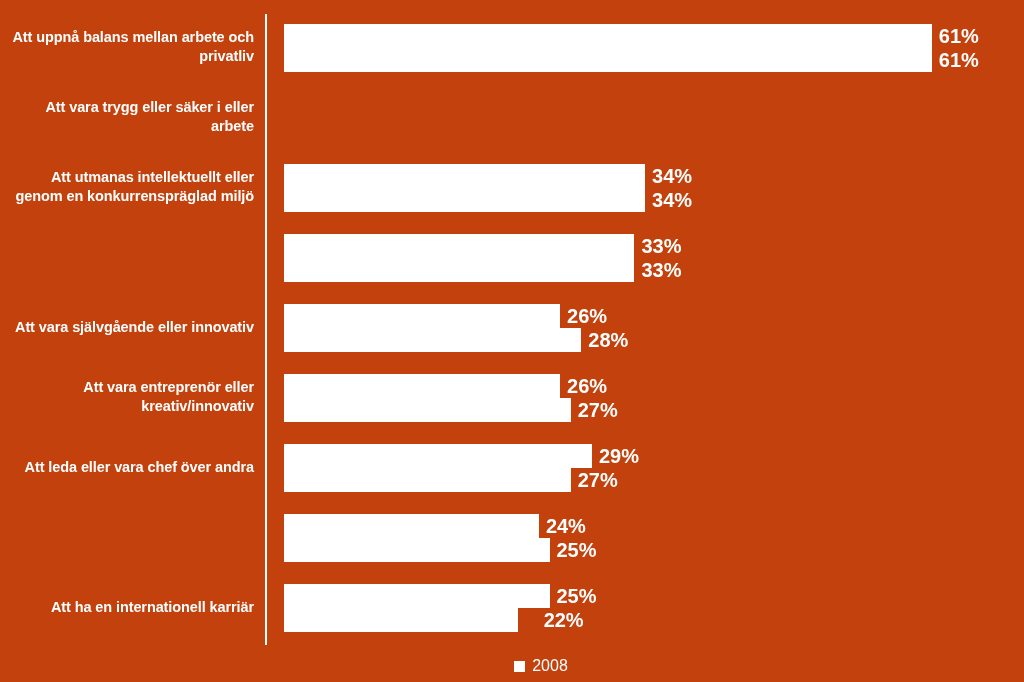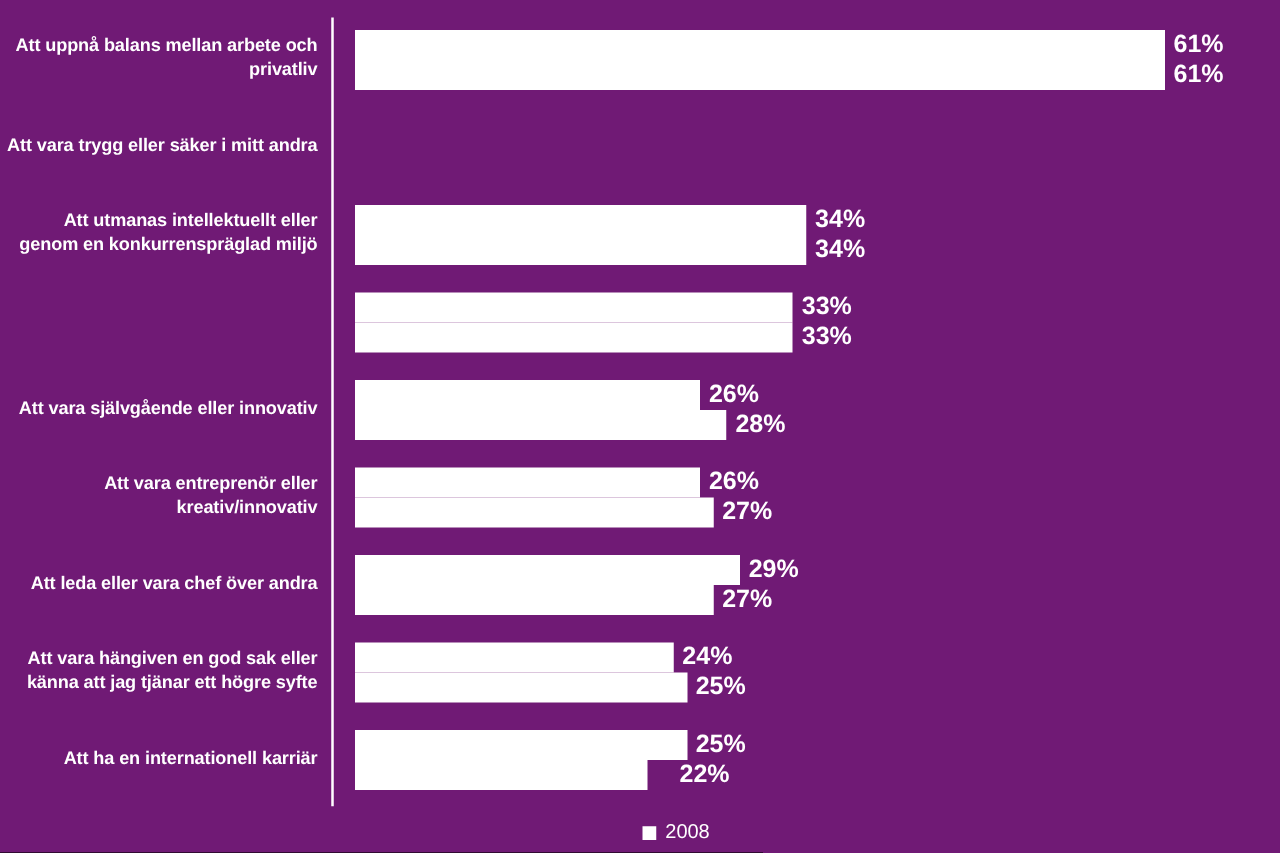--- a/index.html
+++ b/index.html
@@ -11,21 +11,21 @@
     width: 1024px;
     height: 682px;
     overflow: hidden;
     font-family: "Liberation Sans", sans-serif;
     color: #ffffff;
   }
   #chart-root {
     position: relative;
     width: 1024px;
     height: 682px;
-    background: #701a75;
+    background: #c2410c;
   }
 
   
   .plot-area {
     position: absolute;
     left: 0;
     top: 0;
     width: 1024px;
     height: 648px;
   }
@@ -141,21 +141,21 @@
               <div class="bar-rect" style="width: 647.82px;"></div>
               <div class="bar-value" style="left: 647.82px;">61%</div>
             </div>
             <div class="bar-row r2">
               <div class="bar-rect" style="width: 647.82px;"></div>
               <div class="bar-value" style="left: 647.82px;">61%</div>
             </div>
           </div>
         </div>
         <div class="cat-group" style="top: 82px;">
-          <div class="cat-label">Att vara trygg eller säker i mitt andra</div>
+          <div class="cat-label">Att vara trygg eller säker i eller arbete</div>
         </div>
         <div class="cat-group" style="top: 152px;">
           <div class="cat-label">Att utmanas intellektuellt eller genom en konkurrenspräglad miljö</div>
           <div class="bars-wrap">
             <div class="bar-row r1">
               <div class="bar-rect" style="width: 361.08px;"></div>
               <div class="bar-value" style="left: 361.08px;">34%</div>
             </div>
             <div class="bar-row r2">
               <div class="bar-rect" style="width: 361.08px;"></div>
@@ -208,21 +208,20 @@
               <div class="bar-rect" style="width: 307.98px;"></div>
               <div class="bar-value" style="left: 307.98px;">29%</div>
             </div>
             <div class="bar-row r2">
               <div class="bar-rect" style="width: 286.74px;"></div>
               <div class="bar-value" style="left: 286.74px;">27%</div>
             </div>
           </div>
         </div>
         <div class="cat-group" style="top: 502px;">
-          <div class="cat-label">Att vara hängiven en god sak eller känna att jag tjänar ett högre syfte</div>
           <div class="bars-wrap">
             <div class="bar-row r1">
               <div class="bar-rect" style="width: 254.88px;"></div>
               <div class="bar-value" style="left: 254.88px;">24%</div>
             </div>
             <div class="bar-row r2">
               <div class="bar-rect" style="width: 265.5px;"></div>
               <div class="bar-value" style="left: 265.5px;">25%</div>
             </div>
           </div>

